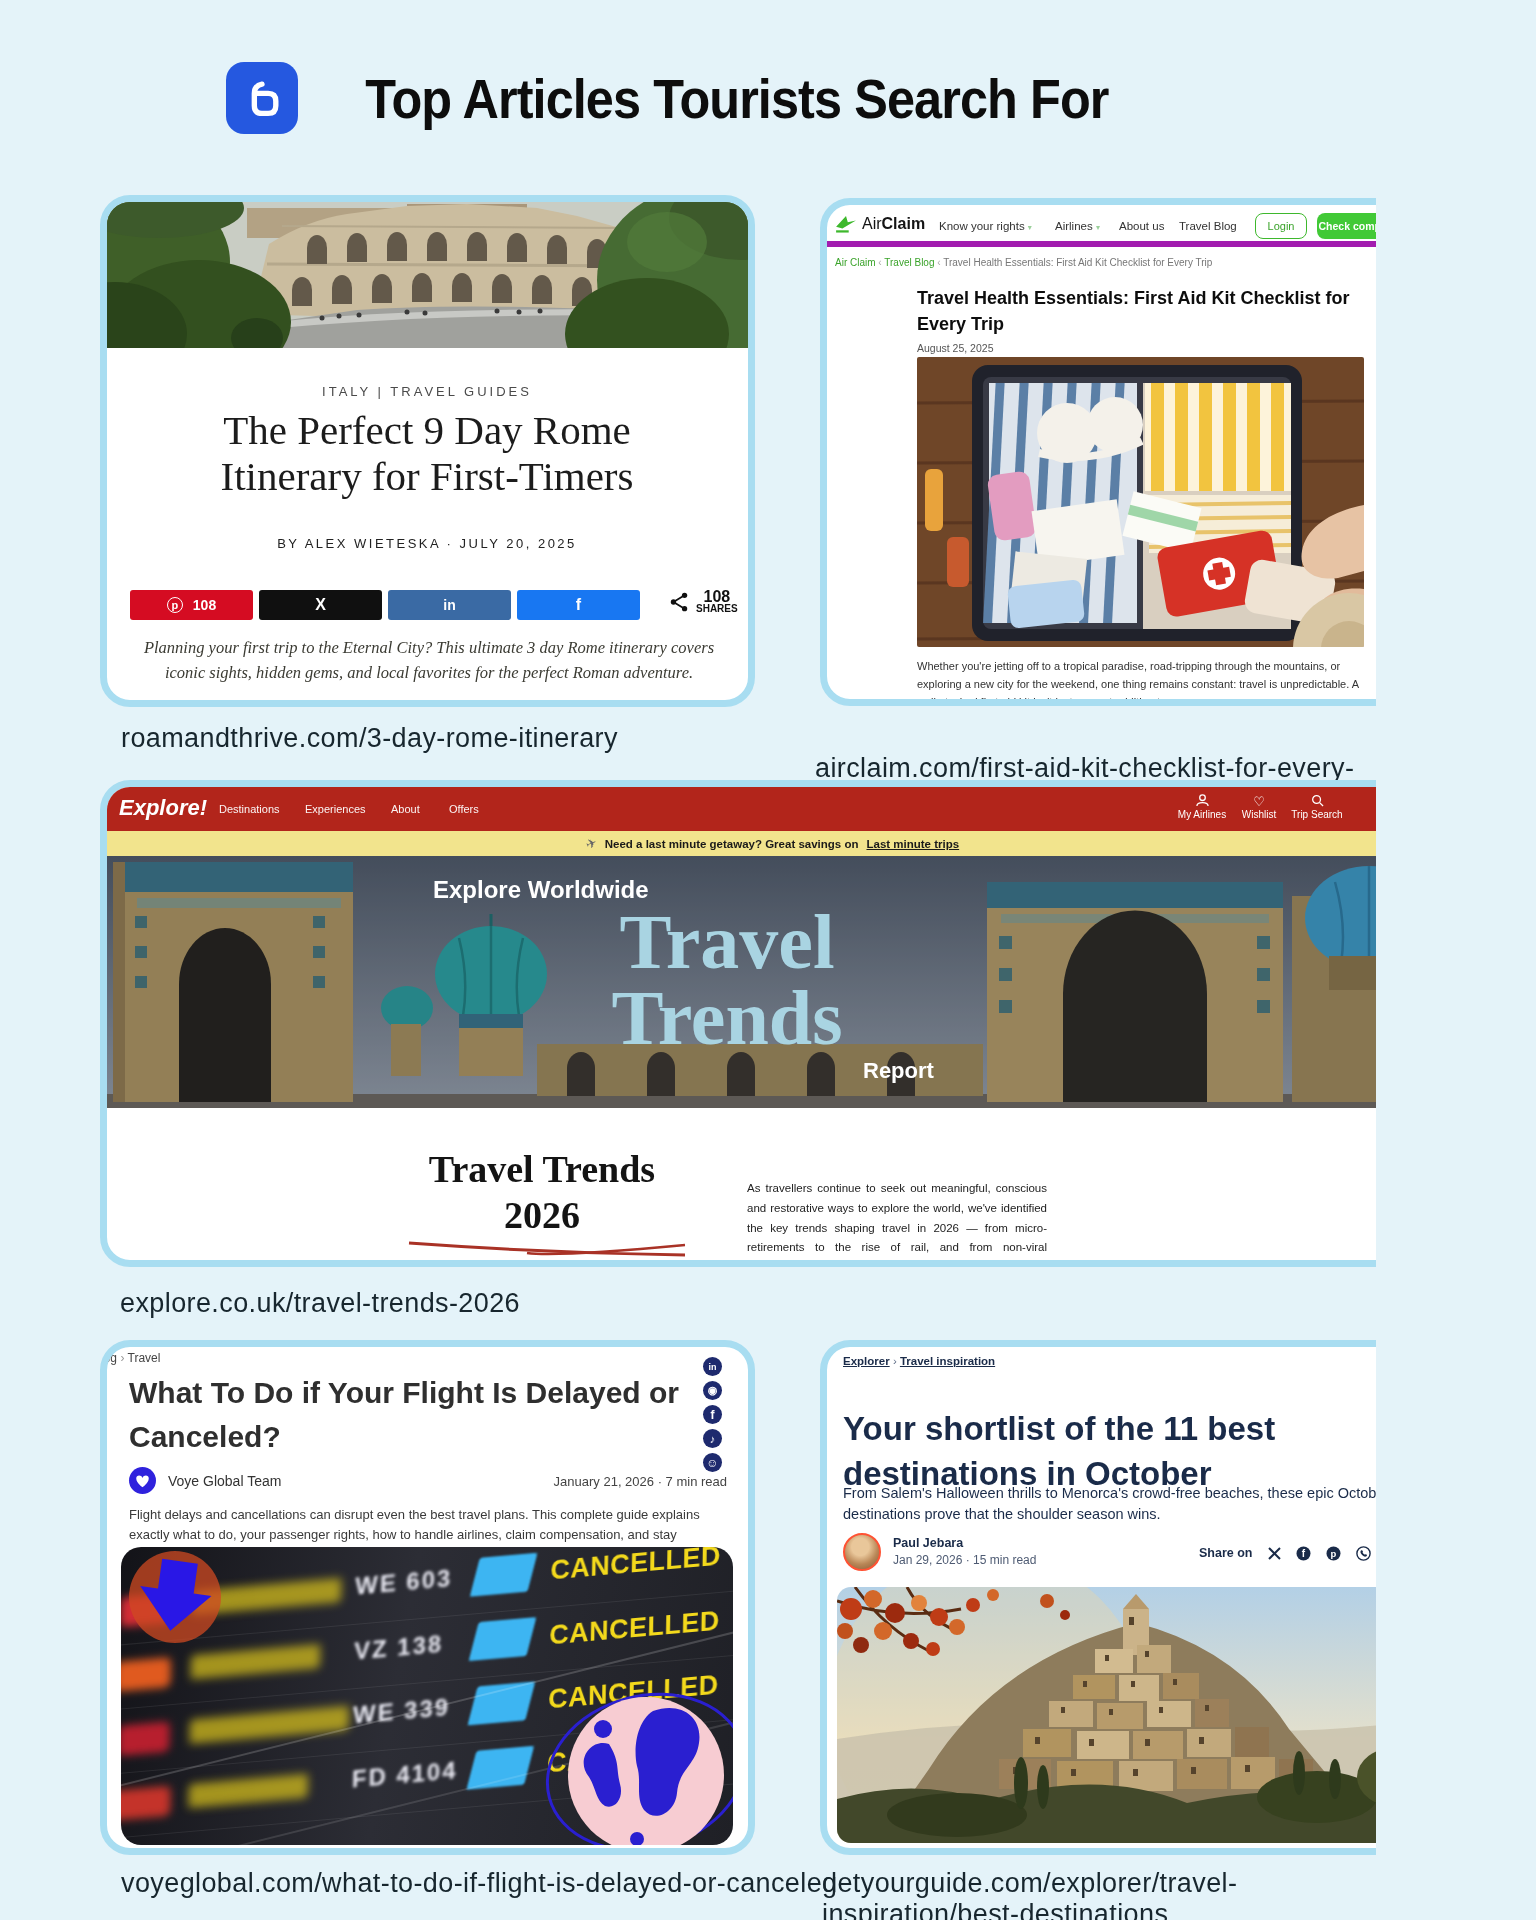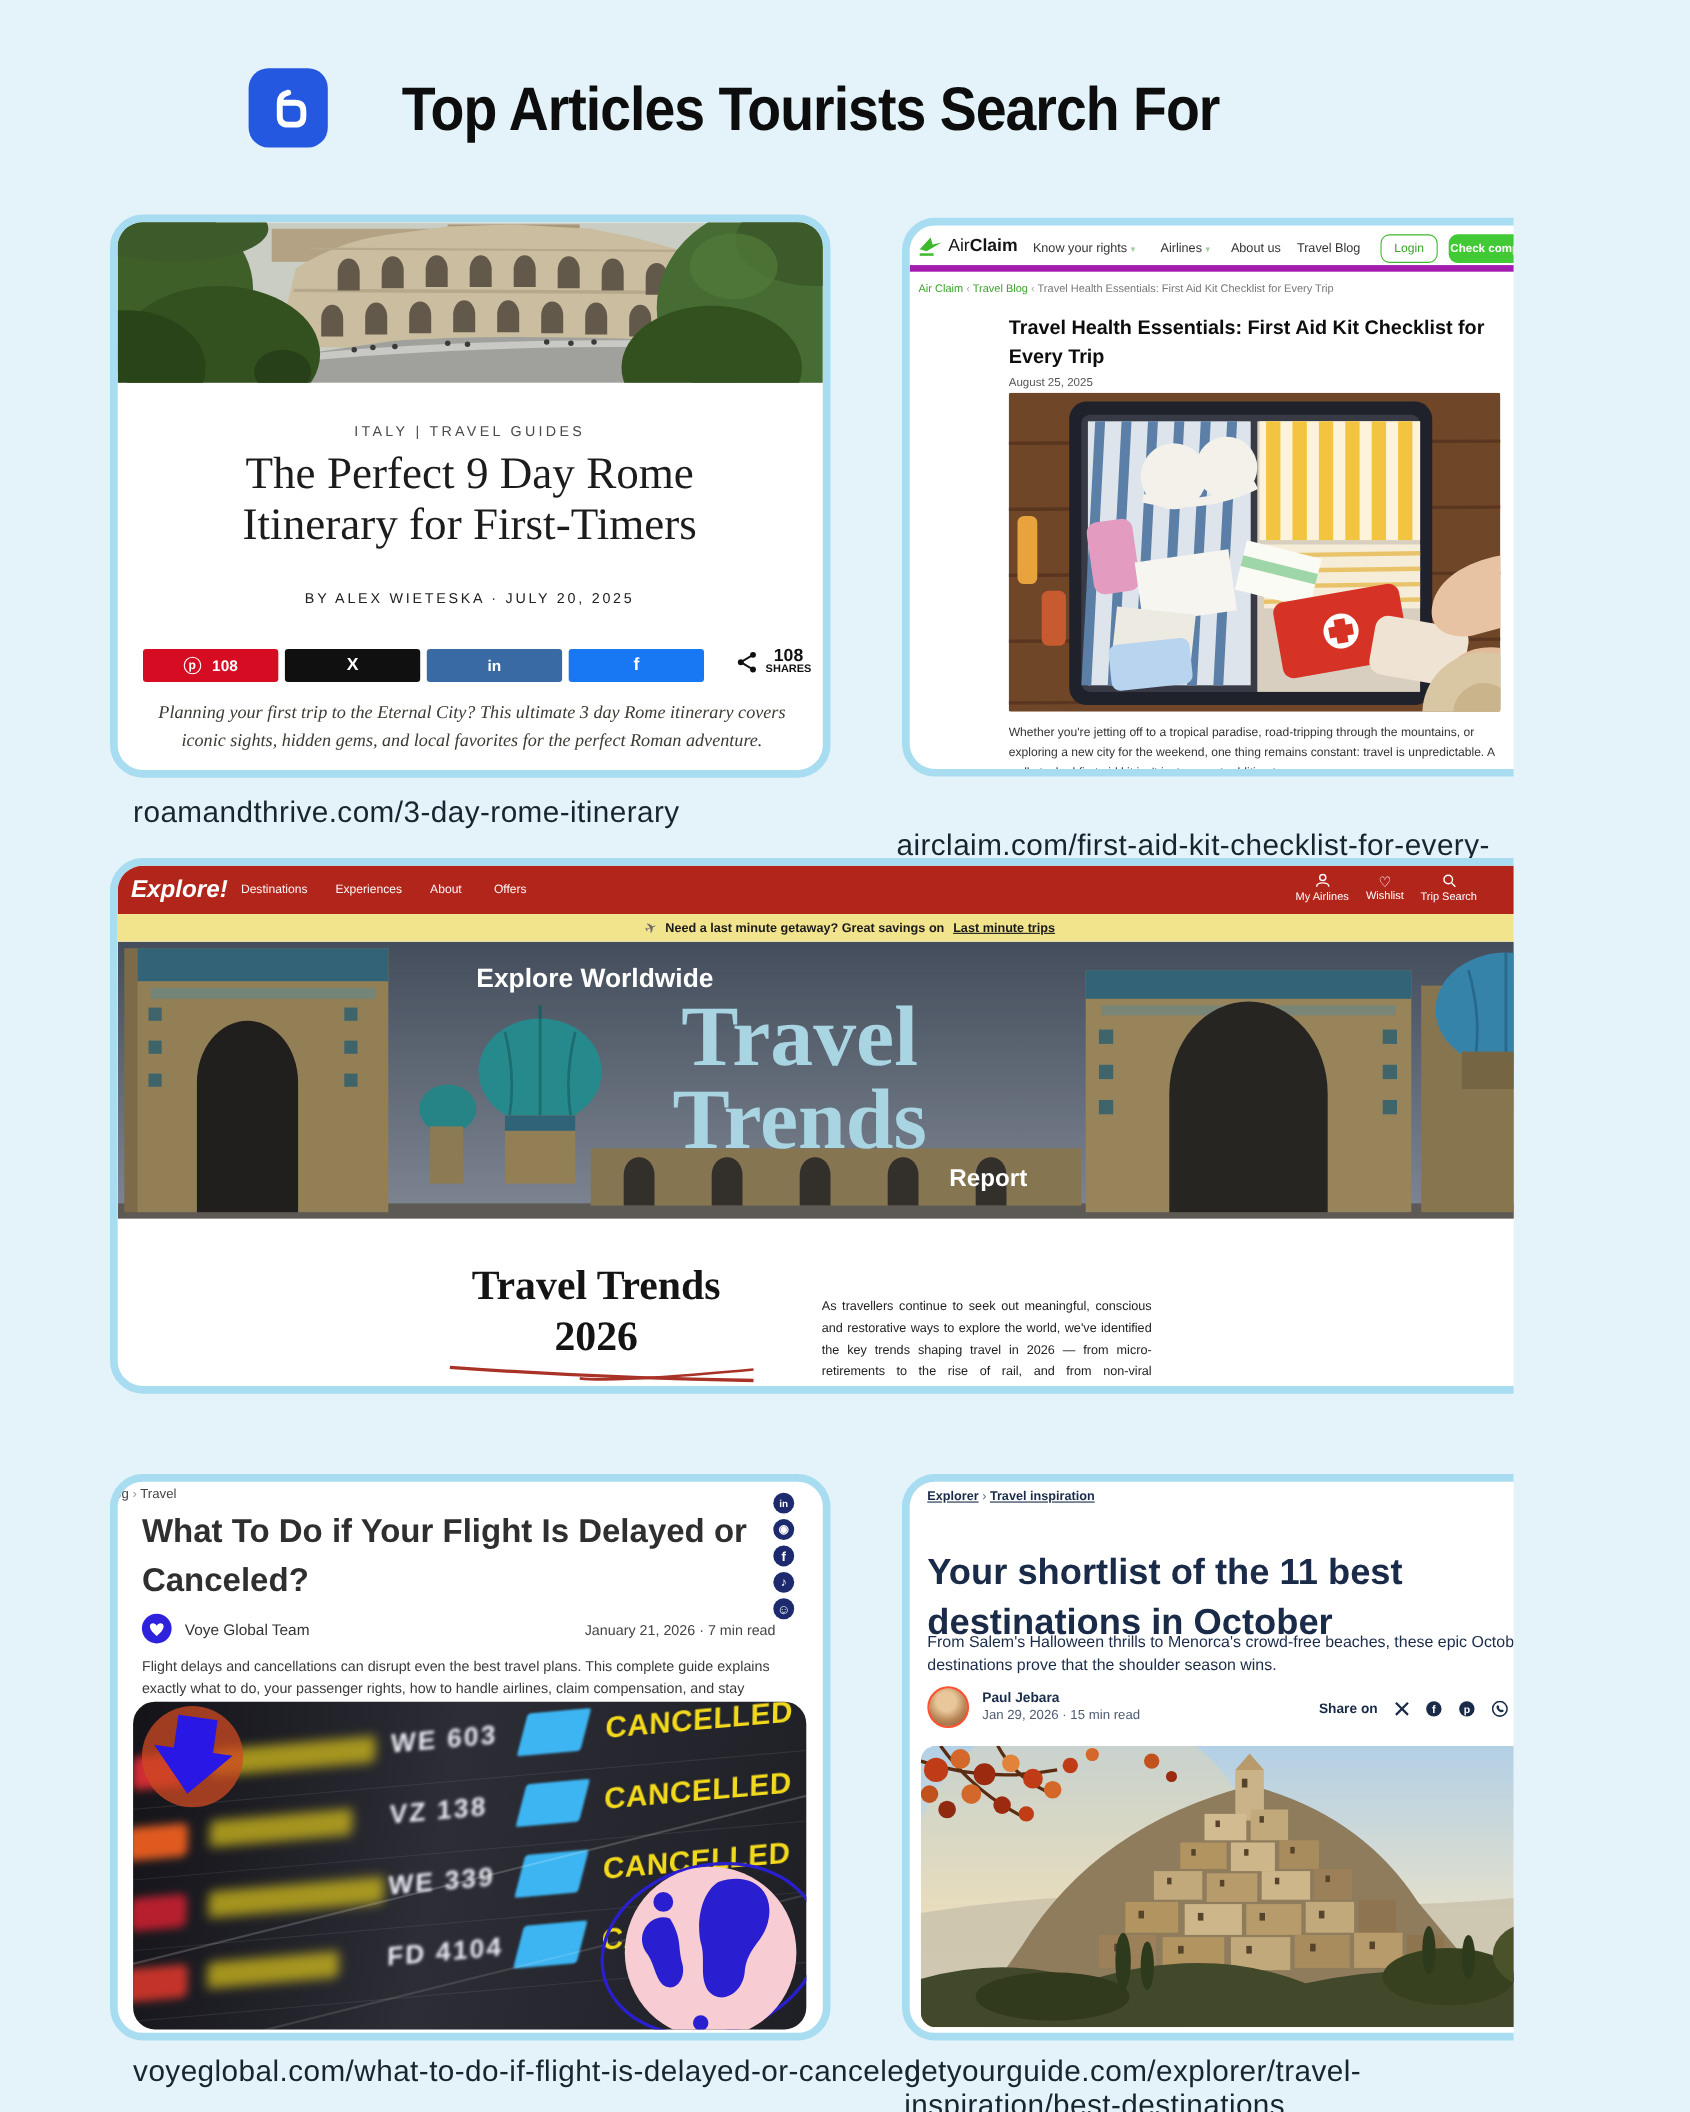--- a/index.html
+++ b/index.html
@@ -318,20 +318,21 @@
     <div class="abs" style="left:215px; top:360px; width:440px; text-align:center; font-family:'Liberation Serif',serif; font-weight:bold; font-size:38px; color:#141414; line-height:1.2;">
       <span>Travel Trends</span><br>
       <span>2026</span>
     </div>
     <svg class="abs" style="left:300px; top:452px;" width="280" height="18" viewBox="0 0 280 18">
       <path d="M2,4 Q140,14 278,16" stroke="#a93226" stroke-width="3" fill="none"></path>
       <path d="M278,6 Q150,18 120,14" stroke="#a93226" stroke-width="2.5" fill="none"></path>
     </svg>
     <div class="abs" style="left:640px; top:392px; width:300px; font-size:11.5px; color:#222; line-height:1.72; text-align:justify;">As travellers continue to seek out meaningful, conscious and restorative ways to explore the world, we've identified the key trends shaping travel in 2026 — from micro-retirements to the rise of rail, and from non-viral destinations to the return of community-led wellness.</div>
   </div>
+  <div class="cap" style="left:120px; top:1288px;">explore.co.uk/travel-trends-2026</div>
 
   <div class="card" style="left:100px; top:1340px; width:655px; height:515px;">
     <div class="abs" style="left:-14px; top:4px; font-size:12px; color:#444; white-space:nowrap;">
       <span>Blog</span>
       <span style="color:#999;"> › </span>
       <span>Travel</span>
     </div>
     <div class="abs" style="left:22px; top:24px; width:600px; font-size:30px; font-weight:bold; color:#2f2f2f; line-height:1.45;">What To Do if Your Flight Is Delayed or Canceled?</div>
     <div class="abs" style="left:596px; top:10px; display:flex; flex-direction:column; gap:5px;">
       <span class="soc-dot">in</span>
@@ -341,21 +342,21 @@
       <span class="soc-dot" style="font-size:12px;">☺</span>
     </div>
     <div class="abs" style="left:22px; top:120px; display:flex; align-items:center; gap:12px;">
       <span style="width:27px; height:27px; border-radius:50%; background:#2f22dd; display:flex; align-items:center; justify-content:center;">
         <svg width="15" height="14" viewBox="0 0 24 22">
             <path d="M12,21 C12,21 2,14 2,7 C2,1 10,1 12,6 C14,1 22,1 22,7 C22,14 12,21 12,21 Z" fill="#fff"></path>
           </svg>
       </span>
       <span style="font-size:14px; color:#333;">Voye Global Team</span>
     </div>
-    <div class="abs" style="left:366px; top:127px; width:232px; text-align:right; font-size:13px; color:#444;">January 21, 2026 · 7 min read</div>
+    <div class="abs" style="left:388px; top:127px; width:232px; text-align:right; font-size:13px; color:#444;">January 21, 2026 · 7 min read</div>
     <div class="abs" style="left:22px; top:158px; width:592px; font-size:13px; color:#3a3a3a; line-height:1.5;">Flight delays and cancellations can disrupt even the best travel plans. This complete guide explains exactly what to do, your passenger rights, how to handle airlines, claim compensation, and stay prepared during unexpected travel disruptions.</div>
     <div class="abs" style="left:14px; top:200px; width:612px; height:298px; border-radius:20px; overflow:hidden; background:linear-gradient(100deg,#131318,#2c2d35 45%,#1f2026);">
       <div class="abs" style="left:-30px; top:4px; width:760px; transform:rotate(-5deg) skewX(-6deg);">
         <div class="board-row">
           <span class="b-blob" style="left:26px; top:16px; width:52px; height:30px; background:#d22c35;"></span>
           <span class="b-dest" style="left:98px;"></span>
           <span class="b-code">WE 603</span>
           <span class="b-tag"></span>
           <span class="b-cancel">CANCELLED</span>
         </div>

